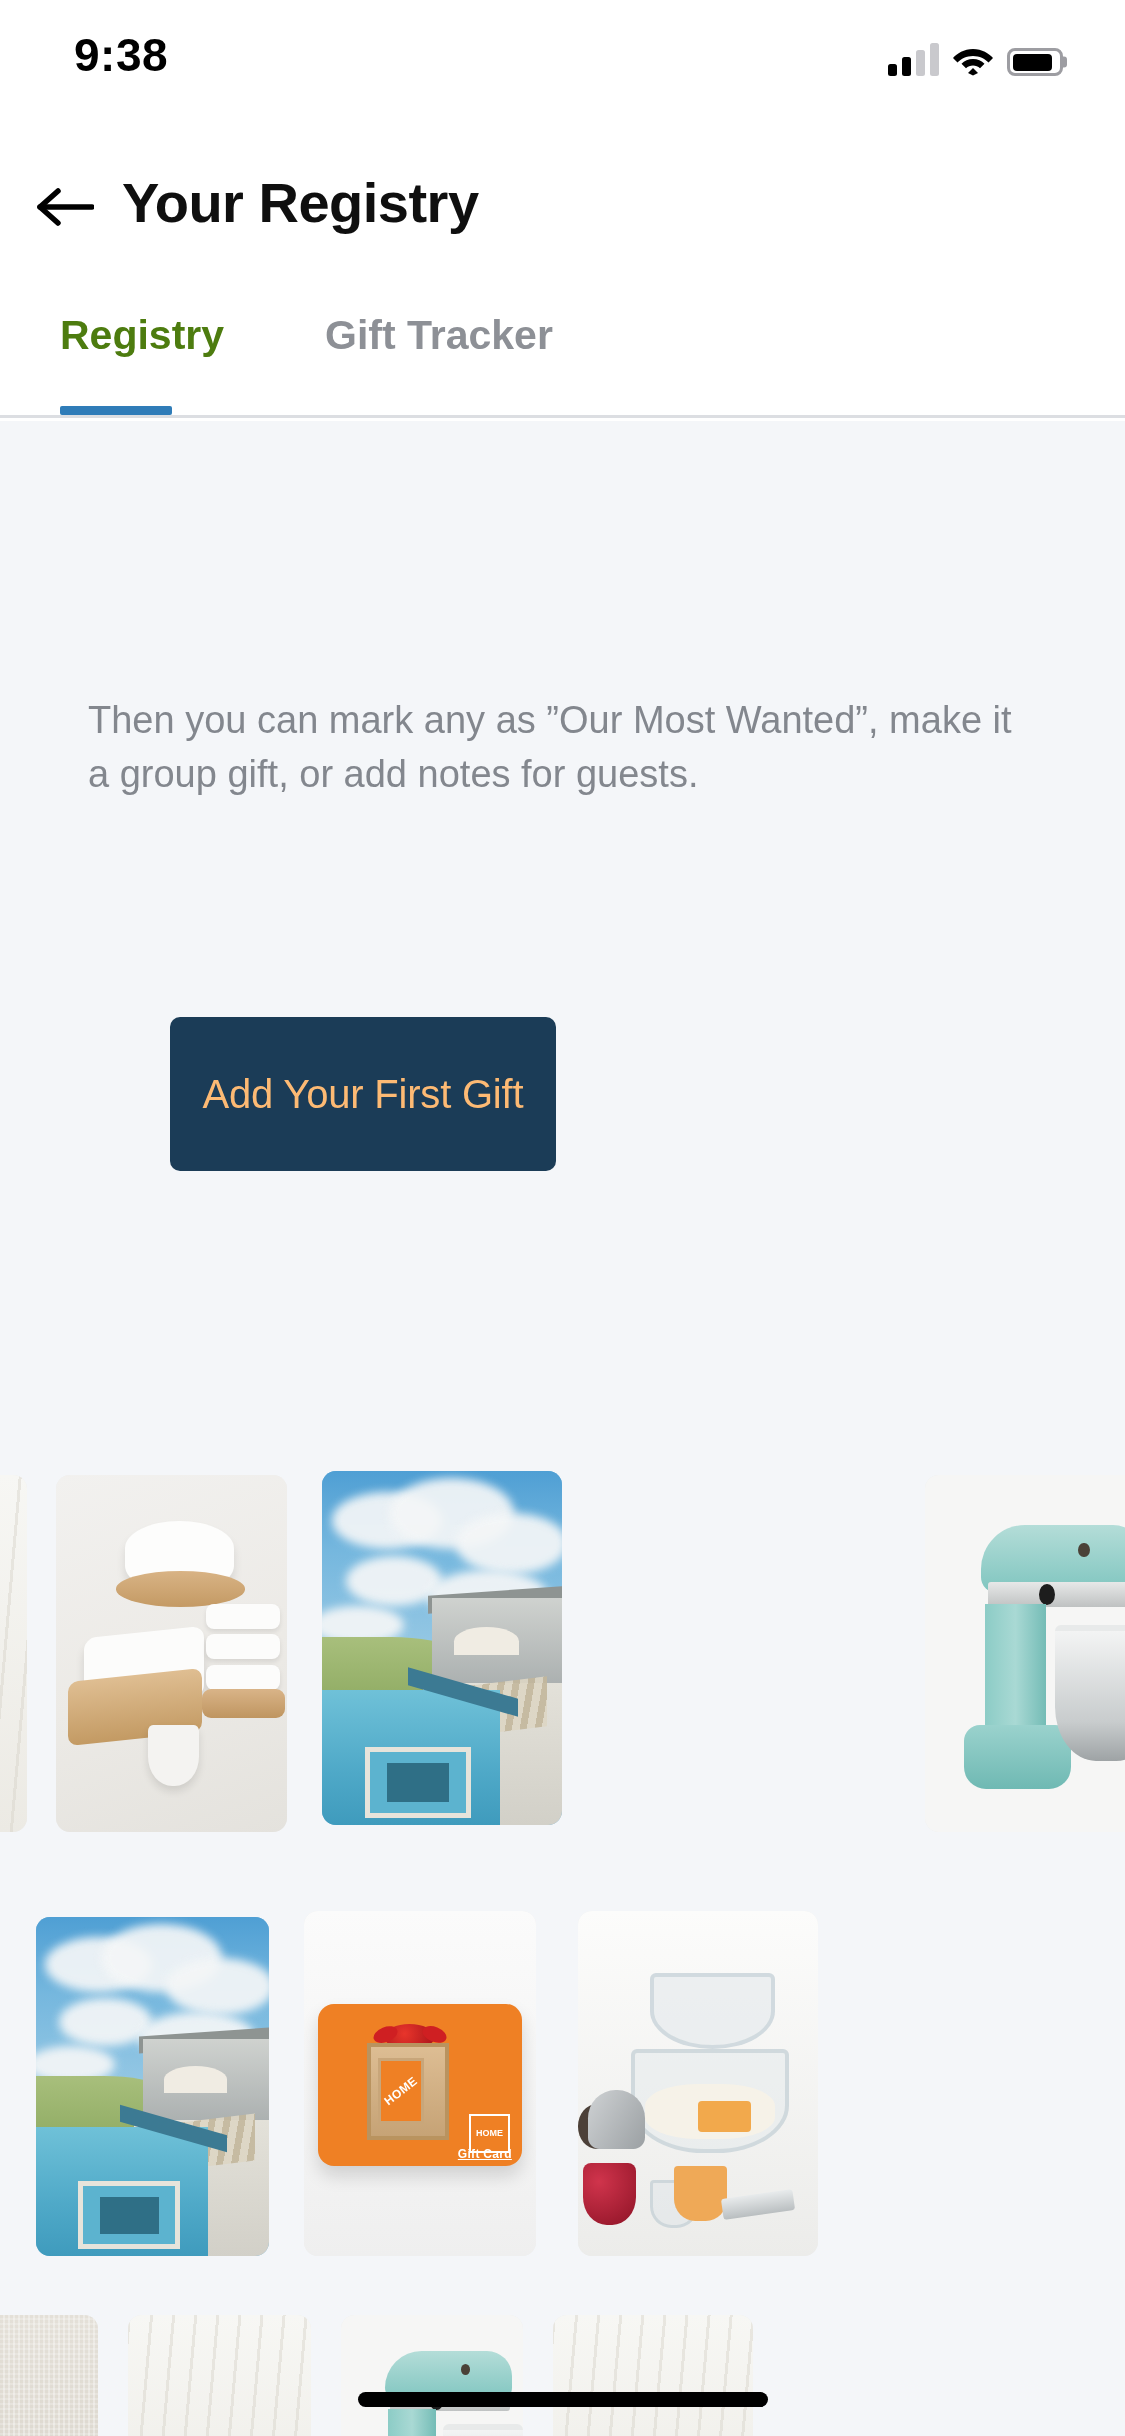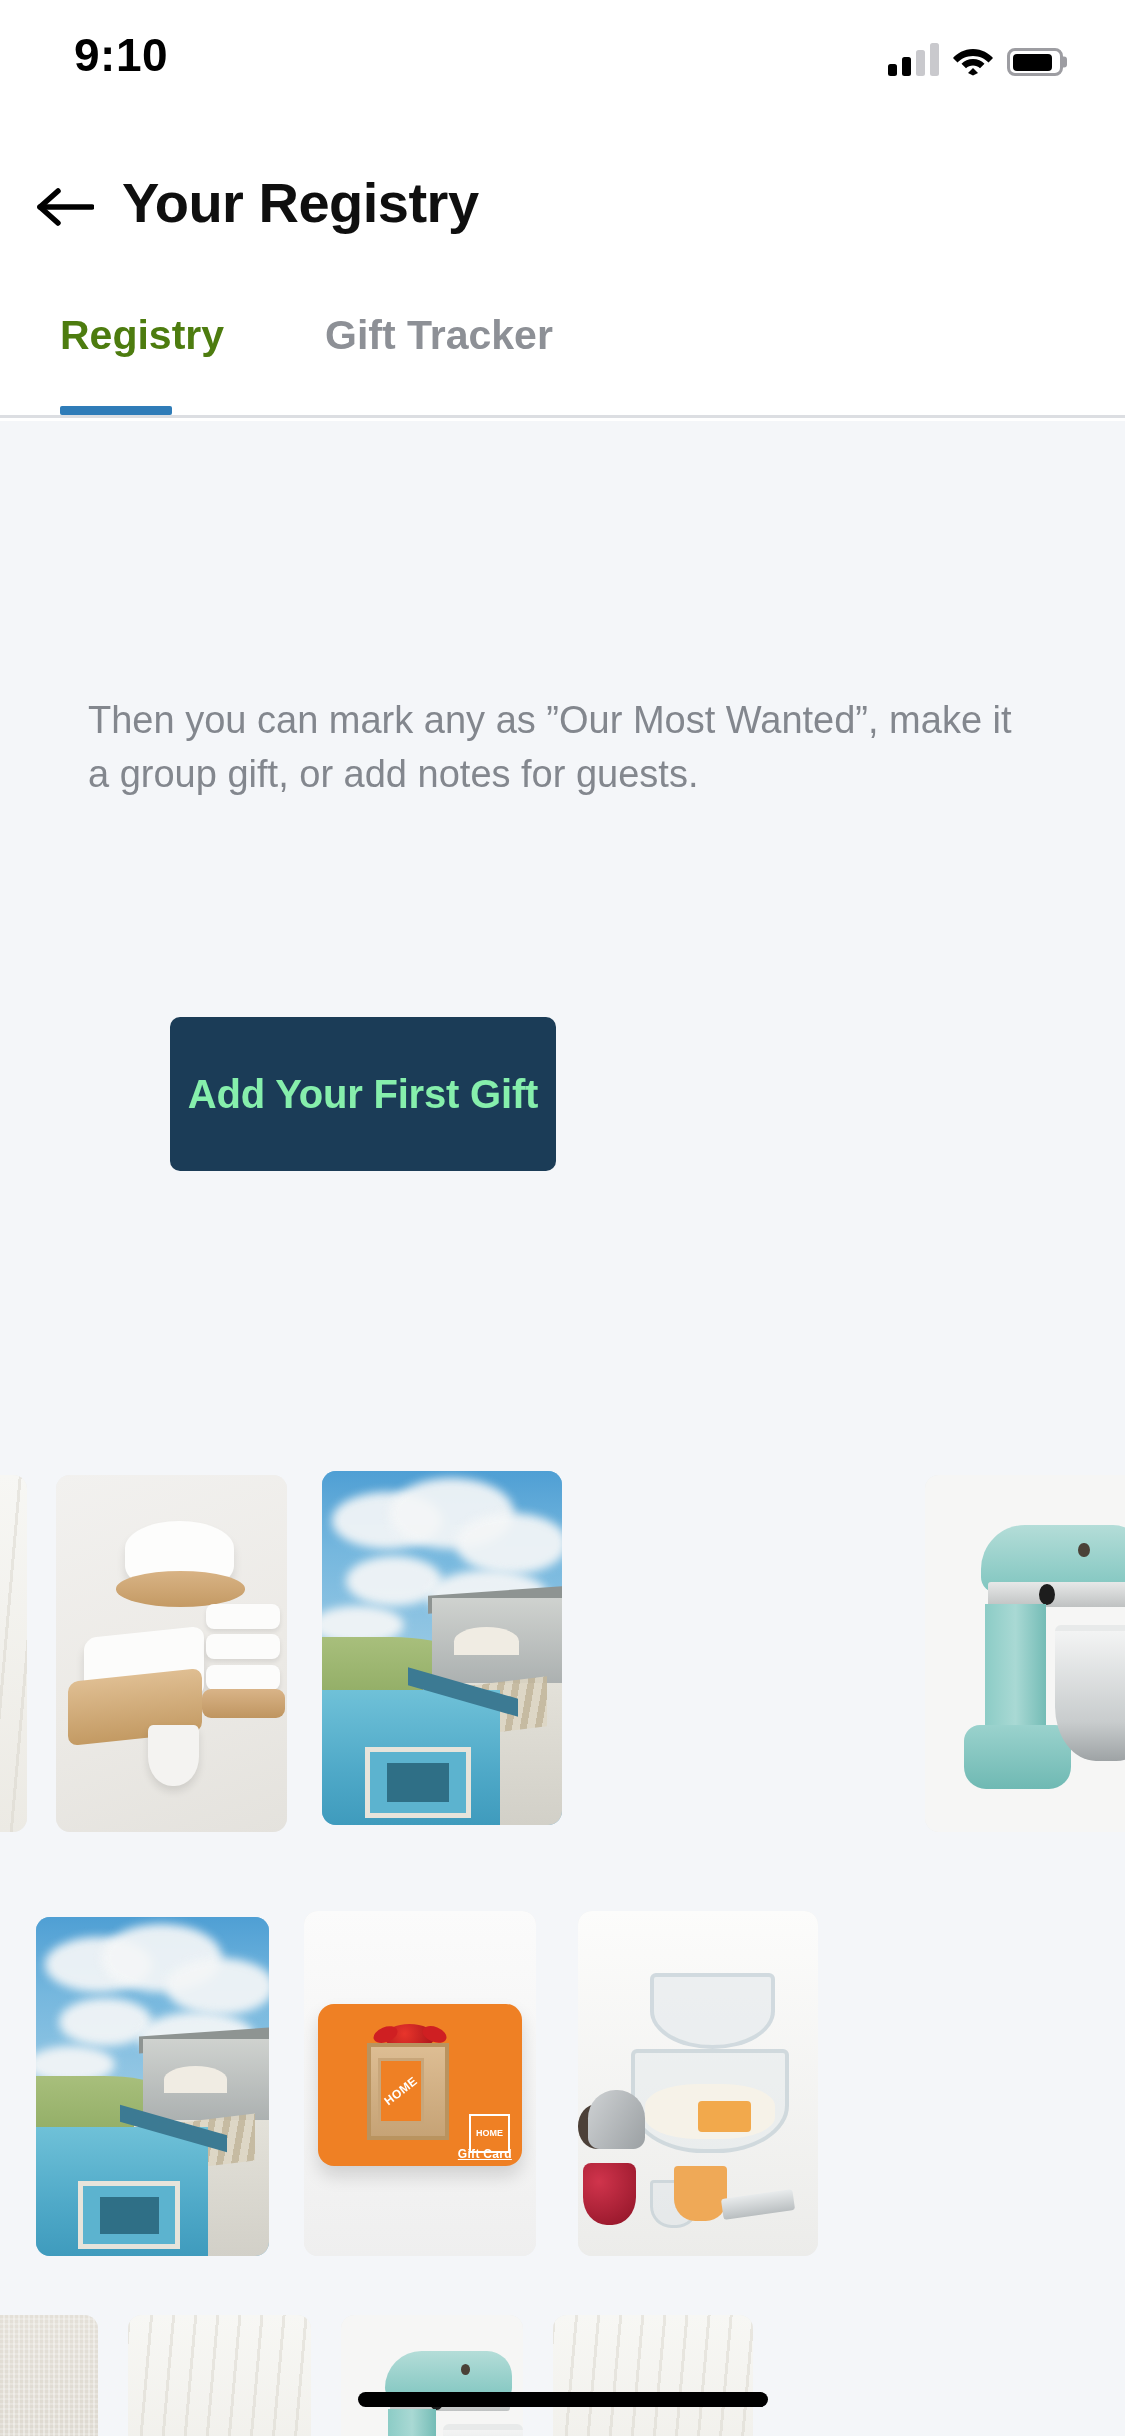--- a/index.html
+++ b/index.html
@@ -91,21 +91,21 @@
     position:absolute; left:88px; top:272px; width:949px;
     font-size:38px; font-weight:400; line-height:1.43;
     color:#83878e;
   }
   .cta-btn {
     position:absolute; left:170px; top:235px; width:386px; height:154px;
     background:#1b3c57; border-radius:10px;
     display:flex; align-items:center; justify-content:center;
     cursor:pointer; border:none;
   }
-  .cta-label { color:#86efac; font-size:40px; font-weight:700; letter-spacing:-0.2px; }
+  .cta-label { color:#fdba74; font-size:40px; font-weight:400; letter-spacing:-0.2px; }
 
   
   .grid { position:absolute; left:0; top:0; width:1125px; height:2015px; }
   .gcard {
     position:absolute; border-radius:14px; overflow:hidden;
     background:#eceded; cursor:pointer;
   }
   .ph { position:absolute; inset:0; }
 
   
@@ -354,21 +354,21 @@
     top:2392px; width:410px; height:15px; background:#000; border-radius:8px;
     z-index:40;
   }
 </style>
 </head>
 <body>
 
 <div class="phone">
 
   <div class="status-bar">
-    <div class="status-time">9:10</div>
+    <div class="status-time">9:38</div>
     <div class="status-right">
       <div class="sig">
         <i></i>
           <i></i>
           <i></i>
           <i></i>
       </div>
       <div class="wifi">
         <svg width="42" height="32" viewBox="0 0 42 32">
           <path d="M21 5 C12 5 5 9.5 1 14 L5.5 18.5 C9 14.8 14.6 12 21 12 C27.4 12 33 14.8 36.5 18.5 L41 14 C37 9.5 30 5 21 5 Z" fill="#000"></path>

